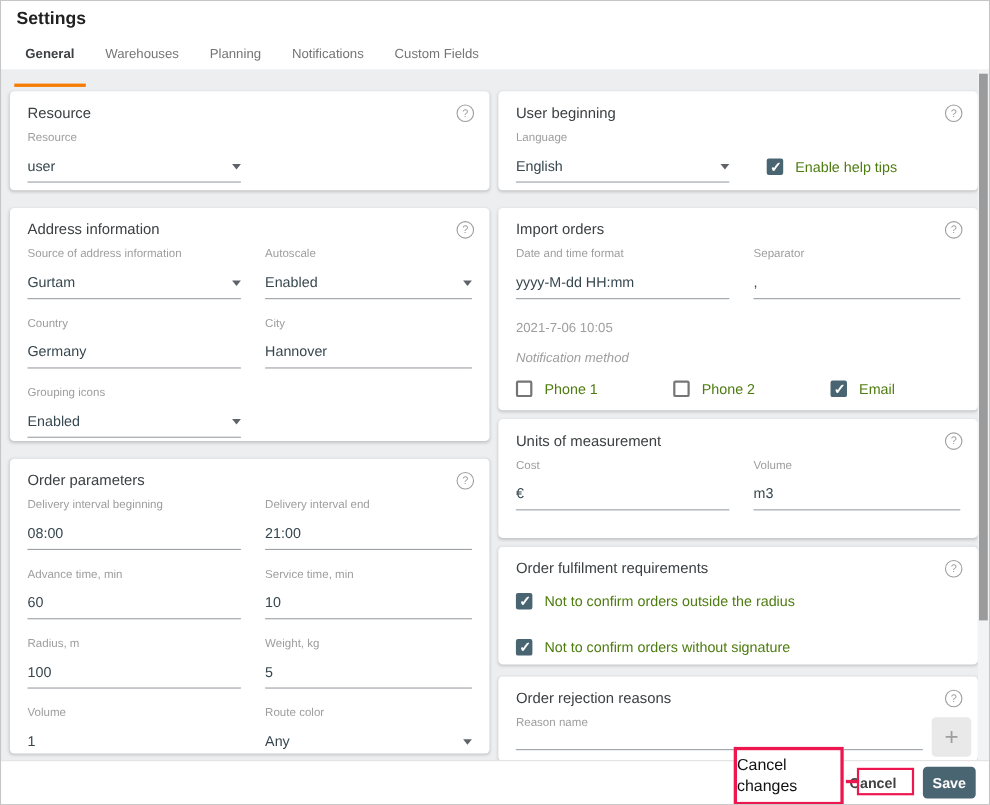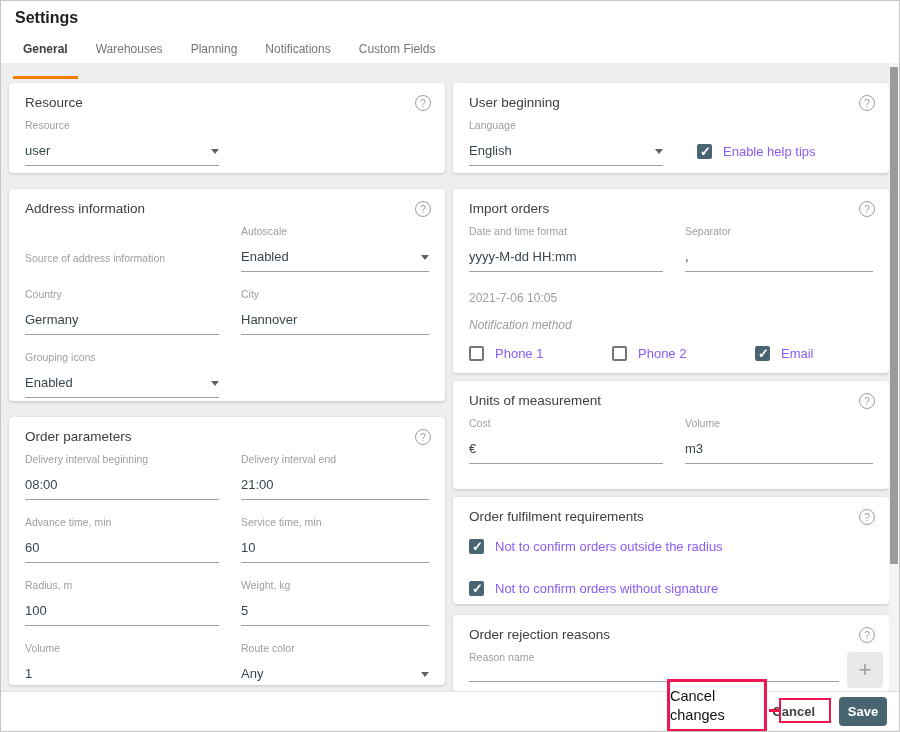--- a/index.html
+++ b/index.html
@@ -33,21 +33,21 @@
   .field.grow { flex:1; margin-right:0; }
   .flabel { font-size:10.5px; color:#9e9e9e; margin-bottom:8px; }
   .fvalue { display:flex; align-items:flex-end; justify-content:space-between;
             font-size:13px; color:#37474f; padding-bottom:7px;
             border-bottom:1px solid #9aa0a6; min-height:27px; }
   .dd-arrow { width:0; height:0; border-left:4.5px solid transparent;
               border-right:4.5px solid transparent; border-top:5px solid #5f6368;
               margin-bottom:4px; cursor:pointer; }
 
   
-  .cb { display:flex; align-items:center; font-size:13px; color:#8b5cf6; cursor:pointer; }
+  .cb { display:flex; align-items:center; font-size:13px; color:#4d7c0f; cursor:pointer; }
   .cb .box { width:15px; height:15px; border:2px solid #757575; border-radius:2px;
              margin-right:11px; flex:none; position:relative; background:#fff; }
   .cb.checked .box { background:#4a6572; border-color:#4a6572; }
   .cb.checked .box::after { content:"✓"; position:absolute; left:1px; top:-2px;
                             color:#fff; font-size:13px; font-weight:bold; }
   .cbrow { display:flex; margin-top:14px; }
   .cbrow .cb { width:143px; }
   .cbrow .cb:last-child { width:auto; }
   .cb-inline { margin-left:12px; margin-bottom:7px; }
 
@@ -123,20 +123,24 @@
 
   <div class="card" style="left:8px; top:188px; width:436px; height:212px;">
     <div class="card-head">
       <div class="card-title">Address information</div>
       <div class="help-icon"></div>
     </div>
     <div class="card-body">
       <div class="frow">
         <div class="field">
           <div class="flabel">Source of address information</div>
+          <div class="fvalue">
+              <span>Gurtam</span>
+              <span class="dd-arrow"></span>
+            </div>
         </div>
         <div class="field grow">
           <div class="flabel">Autoscale</div>
           <div class="fvalue">
               <span>Enabled</span>
               <span class="dd-arrow"></span>
             </div>
         </div>
       </div>
       <div class="frow">

